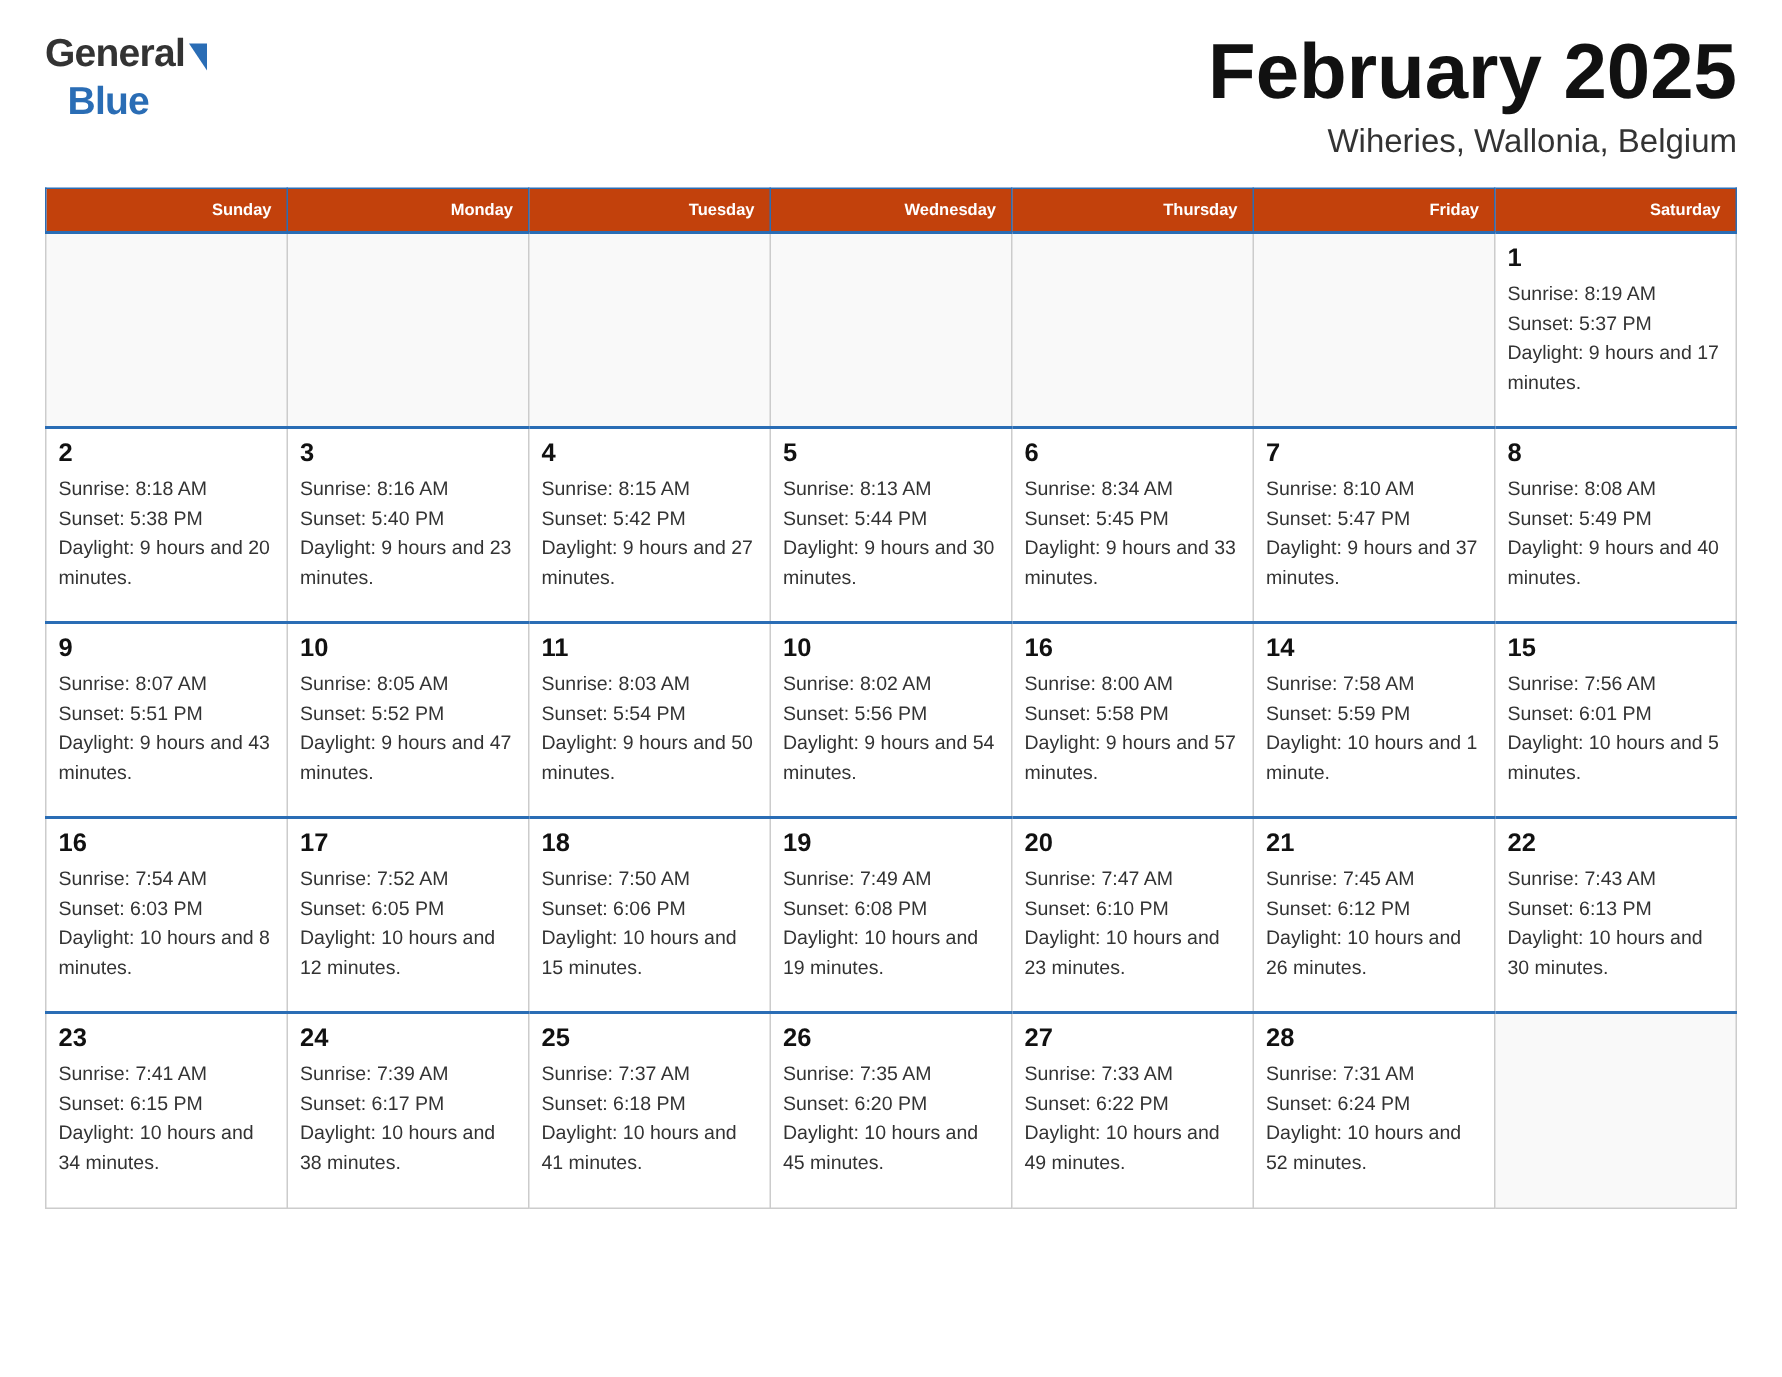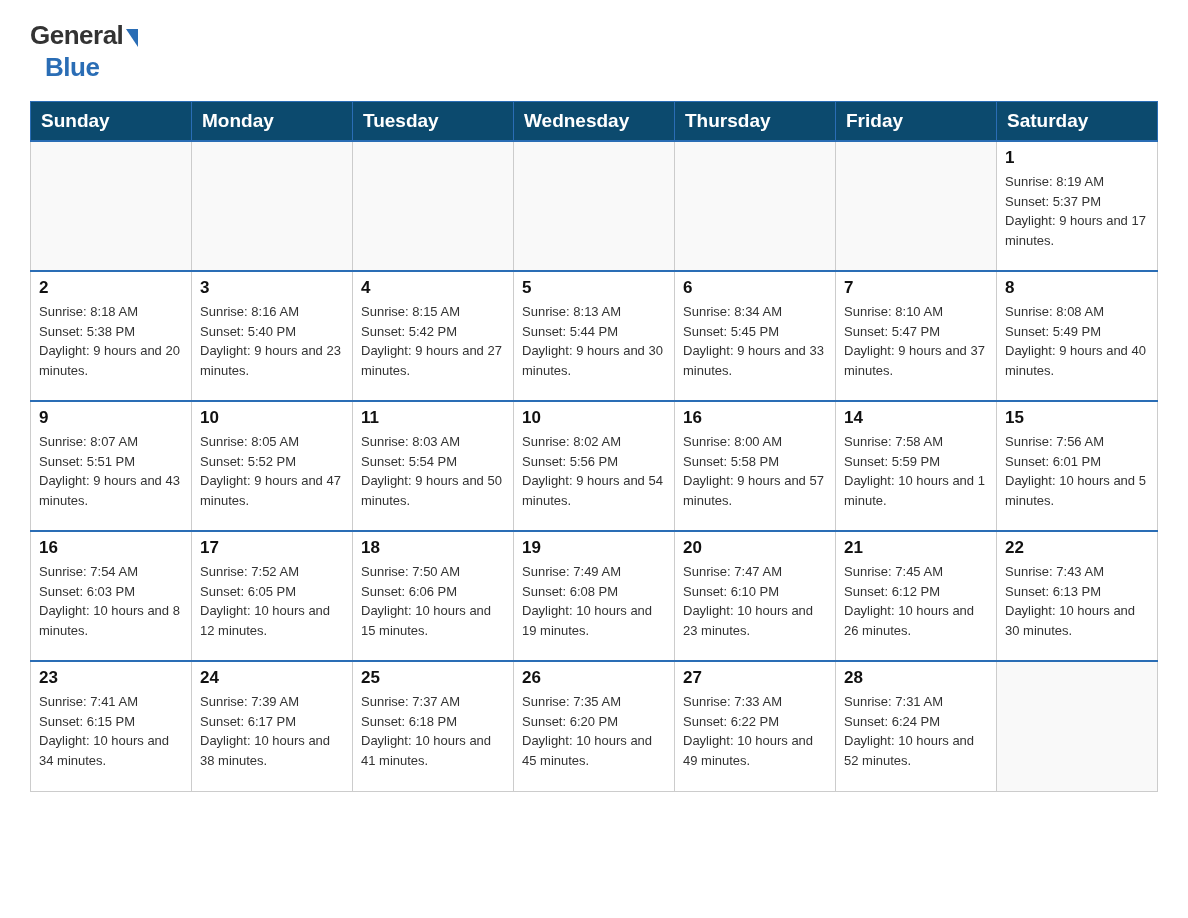--- a/index.html
+++ b/index.html
@@ -60,26 +60,26 @@
       font-size: 22px;
       color: #333;
       margin-top: 4px;
     }
     .calendar {
       width: 100%;
       border-collapse: collapse;
       table-layout: fixed;
     }
     .calendar th {
-      background-color: #0c4a6e;
+      background-color: #c2410c;
       color: #fff;
-      font-size: 19px;
+      font-size: 11px;
       font-weight: bold;
       padding: 8px 10px;
-      text-align: left;
+      text-align: right;
       border: 1px solid #2a6db5;
     }
     .calendar td {
       vertical-align: top;
       border: 1px solid #ccc;
       border-top: 2px solid #2a6db5;
       padding: 6px 8px;
       height: 130px;
       width: 14.28%;
       font-size: 12px;
@@ -111,20 +111,24 @@
 <div class="header">
   <div class="logo">
     <div class="logo-top">
       <span class="logo-text-general">General</span>
       <div class="logo-triangle"></div>
     </div>
     <div class="logo-underline">
       <span class="logo-text-blue">Blue</span>
     </div>
   </div>
+  <div class="title-block">
+    <div class="month-title">February 2025</div>
+    <div class="location-subtitle">Wiheries, Wallonia, Belgium</div>
+  </div>
 </div>
 
 <table class="calendar">
   <thead>
     <tr>
     <th>Sunday</th>
         <th>Monday</th>
         <th>Tuesday</th>
         <th>Wednesday</th>
         <th>Thursday</th>

